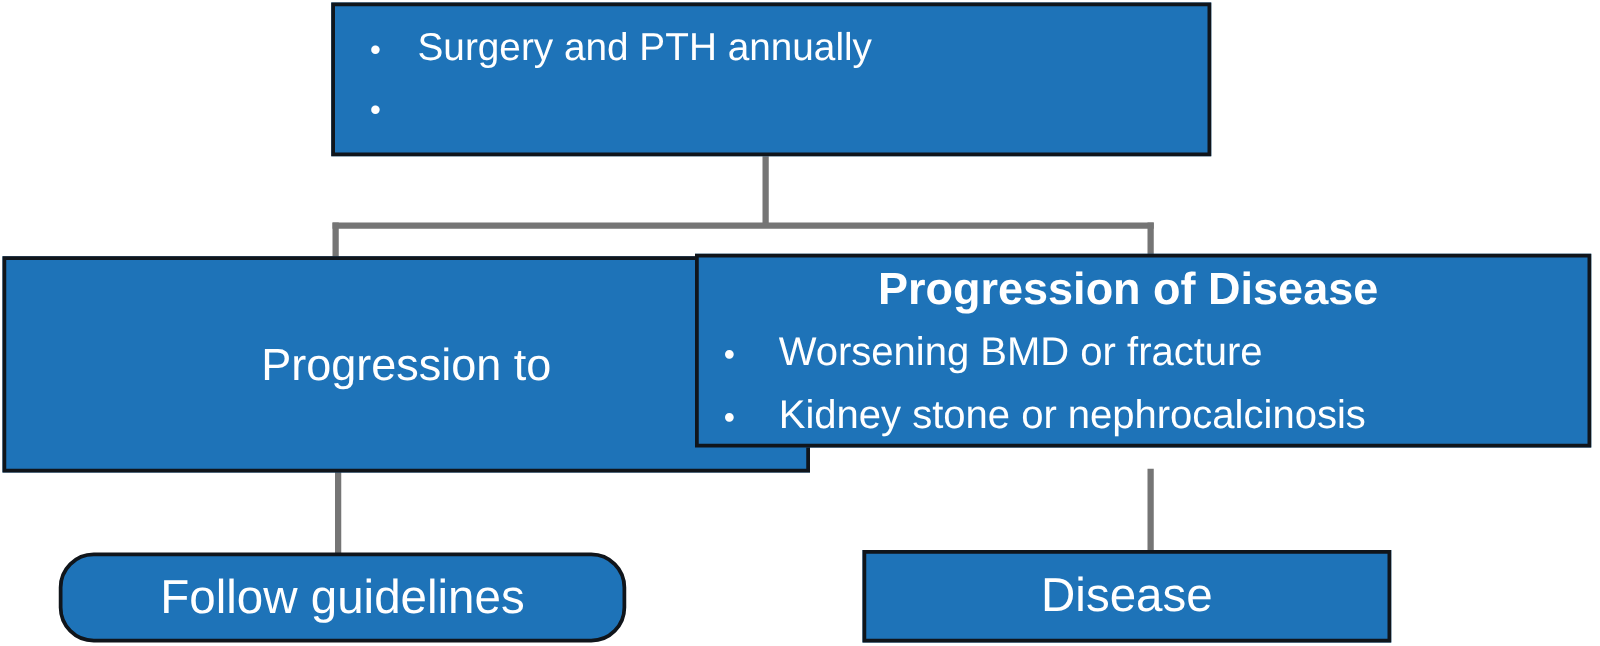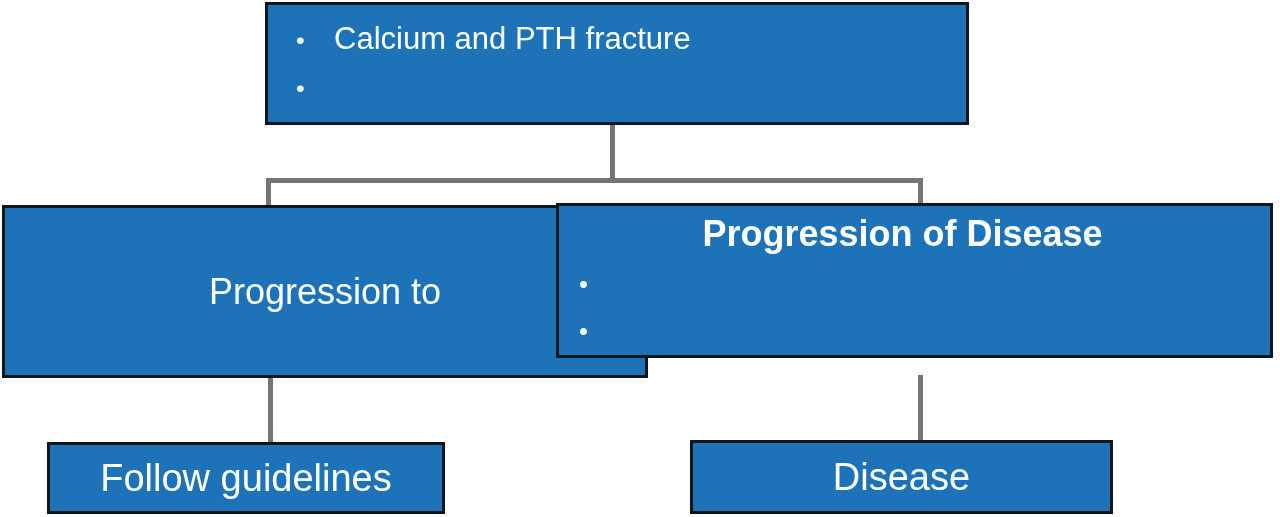--- a/index.html
+++ b/index.html
@@ -27,21 +27,21 @@
   }
   .connector{
     position:absolute;
     background:var(--connector);
     z-index:1;
   }
   
   #top-box{left:265px;top:2px;width:704px;height:123px;}
   #mid-left-box{left:2px;top:205px;width:646px;height:173px;}
   #mid-right-box{left:556px;top:203px;width:717px;height:155px;}
-  #bot-left-box{left:47px;top:442px;width:398px;height:72px;}
+  #bot-left-box{left:47px;top:442px;width:454px;height:72px;border-radius:28px;}
   #bot-right-box{left:690px;top:440px;width:423px;height:74px;}
   
   #conn-top-stem{left:610px;top:125px;width:5px;height:56px;}
   #conn-branch-h{left:266px;top:178px;width:657px;height:5px;}
   #conn-branch-left-v{left:266px;top:178px;width:5px;height:30px;}
   #conn-branch-right-v{left:918px;top:178px;width:5px;height:28px;}
   #conn-left-stem{left:268px;top:375px;width:5px;height:70px;}
   #conn-right-stem{left:918px;top:375px;width:5px;height:68px;}
   
   .bullet-list{
@@ -81,39 +81,41 @@
   <div class="connector" id="conn-branch-h"></div>
   <div class="connector" id="conn-branch-left-v"></div>
   <div class="connector" id="conn-branch-right-v"></div>
   <div class="connector" id="conn-left-stem"></div>
   <div class="connector" id="conn-right-stem"></div>
 
   <div class="box" id="top-box">
     <div class="bullet-list">
       <div class="bullet-row">
         <span class="bullet-glyph">•</span>
-        <span>Calcium and PTH fracture</span>
+        <span>Surgery and PTH annually</span>
       </div>
       <div class="bullet-row">
         <span class="bullet-glyph">•</span>
       </div>
     </div>
   </div>
 
   <div class="box" id="mid-left-box">
     <div>Progression to</div>
   </div>
 
   <div class="box" id="mid-right-box">
     <div class="mr-title">Progression of Disease</div>
     <div class="bullet-row">
       <span class="bullet-glyph">•</span>
+      <span>Worsening BMD or fracture</span>
     </div>
     <div class="bullet-row">
       <span class="bullet-glyph">•</span>
+      <span>Kidney stone or nephrocalcinosis</span>
     </div>
   </div>
 
   <div class="box label-box" id="bot-left-box">
     <span>Follow guidelines</span>
   </div>
 
   <div class="box label-box" id="bot-right-box">
     <span>Disease</span>
   </div>

